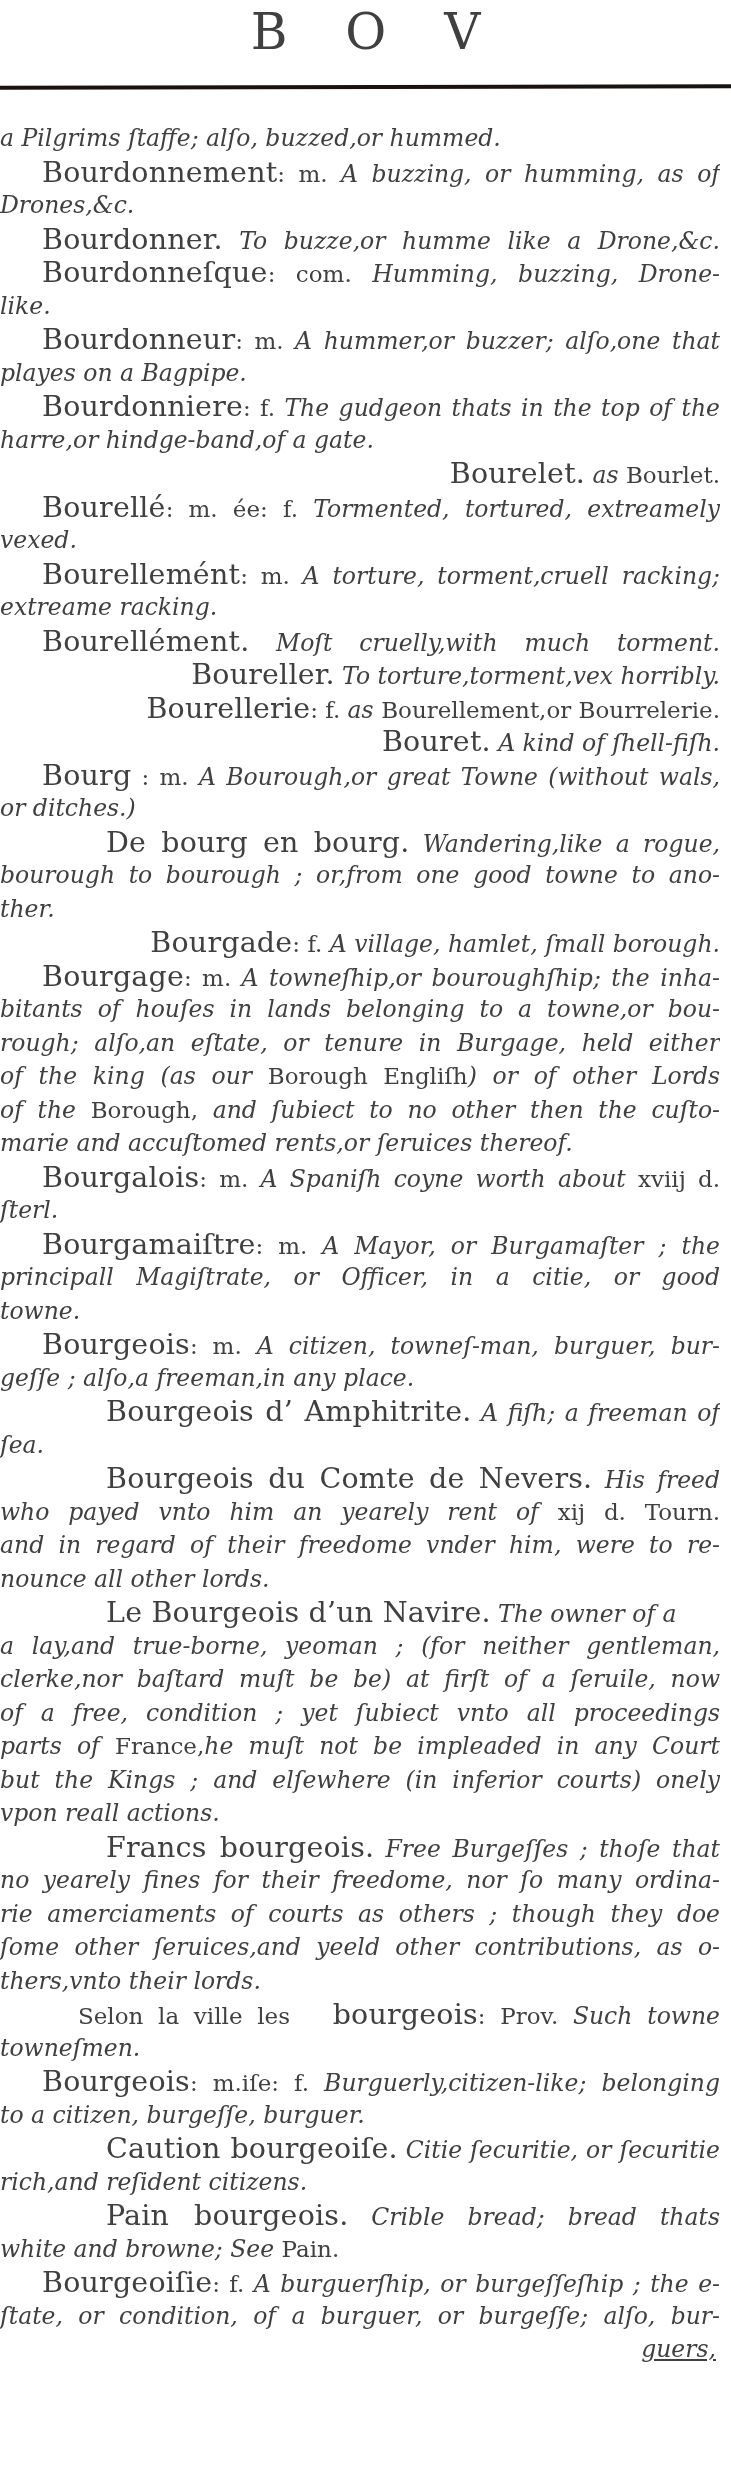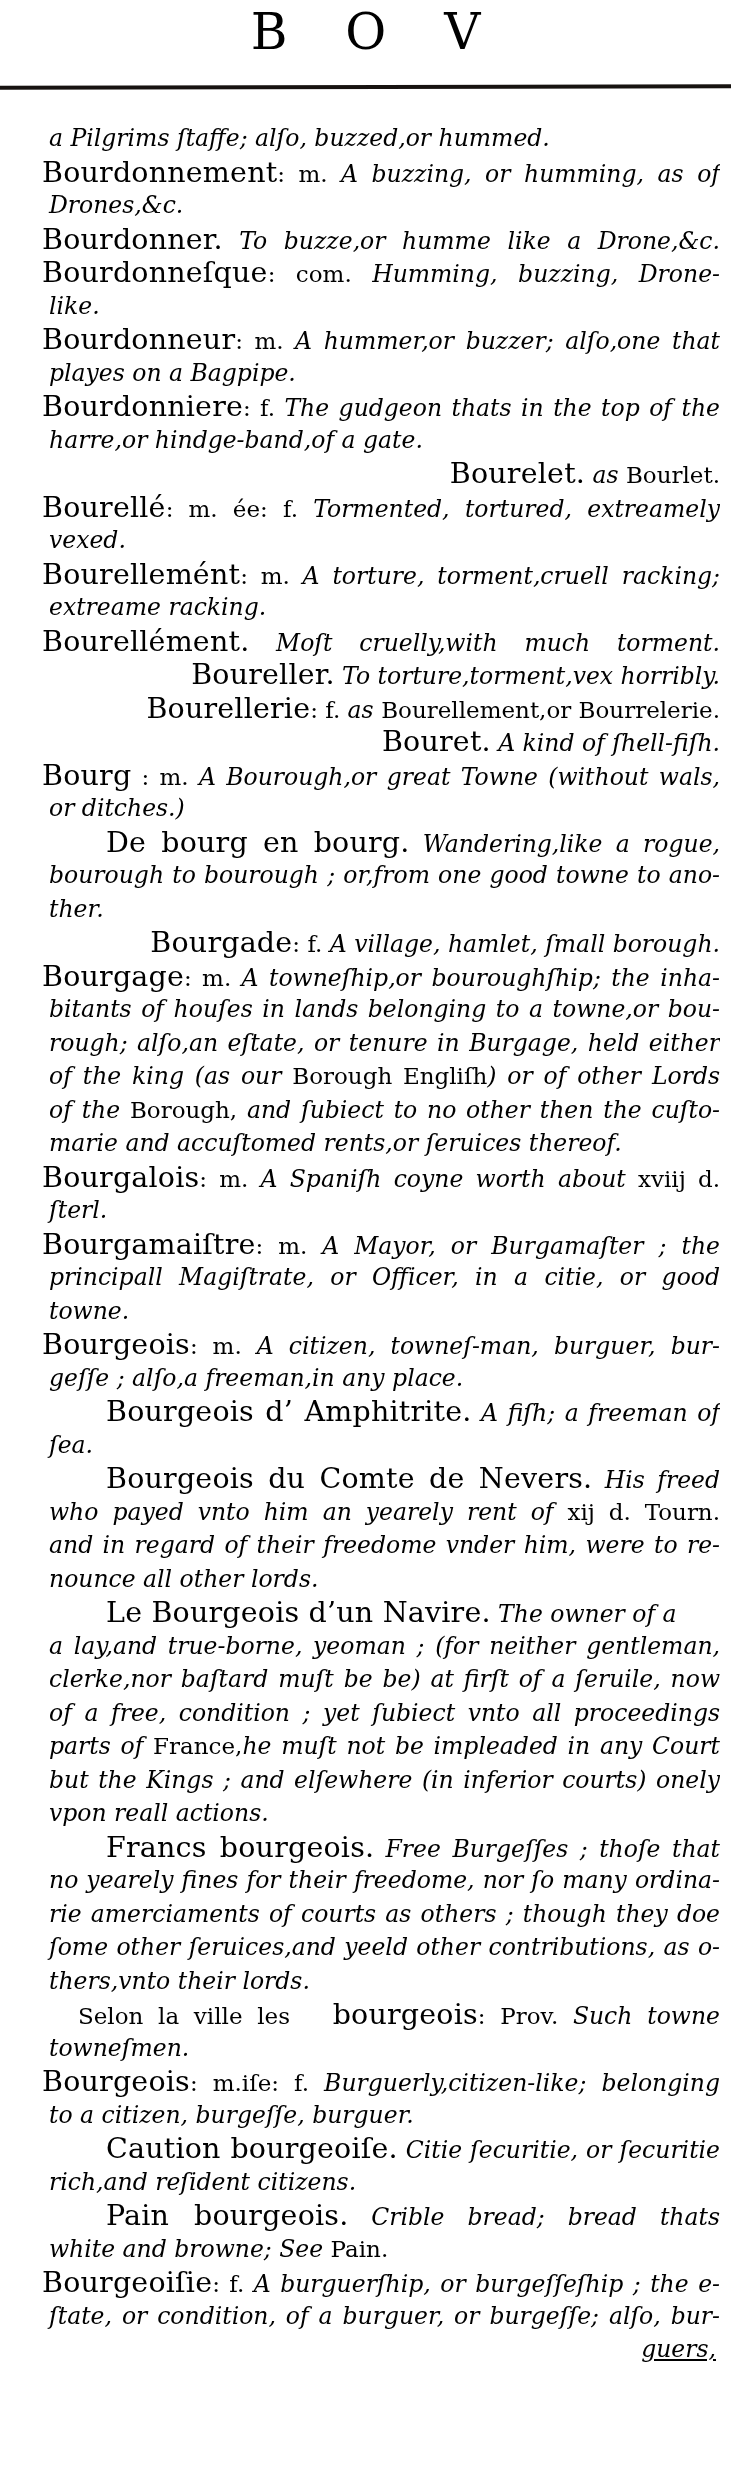--- a/index.html
+++ b/index.html
@@ -1,21 +1,21 @@
 <!DOCTYPE html>
 <html><head>
 <meta charset="utf-8">
 <style>
   html, body { margin: 0; padding: 0; background: #ffffff; }
   .page {
     position: relative;
     width: 731px;
     height: 2469px;
     background: #ffffff;
-    color: #000000;
+    color: #404040;
     font-family: "DejaVu Serif", serif;
     overflow: hidden;
   }
   .running-head {
     margin-top: 4px;
     text-align: center;
     font-size: 50px;
     line-height: 56px;
     letter-spacing: 0.42em;
     text-indent: 0.42em; 
@@ -37,21 +37,21 @@
     padding-left: 0;
   }
   .line {
     height: 33.5px;
     line-height: 33.5px;
     white-space: normal;
     overflow: hidden;
     font-size: 23px;
   }
   .line.head { padding-left: 14px; text-align: right; }
-  .line.cont { padding-left: 49px; }
+  .line.cont { }
   .line.sub  { padding-left: 78px; }
   .line.catch { text-align: right; padding-right: 4px; text-decoration: underline; }
   .line.just { text-align: justify; text-align-last: justify; }
   .hw {
     font-size: 28.5px;
     letter-spacing: 0.2px;
     margin-left: 28px;
   }
   .r  { font-style: normal; font-size: 23px; }
   .i  { font-style: italic; font-size: 23.5px; }

